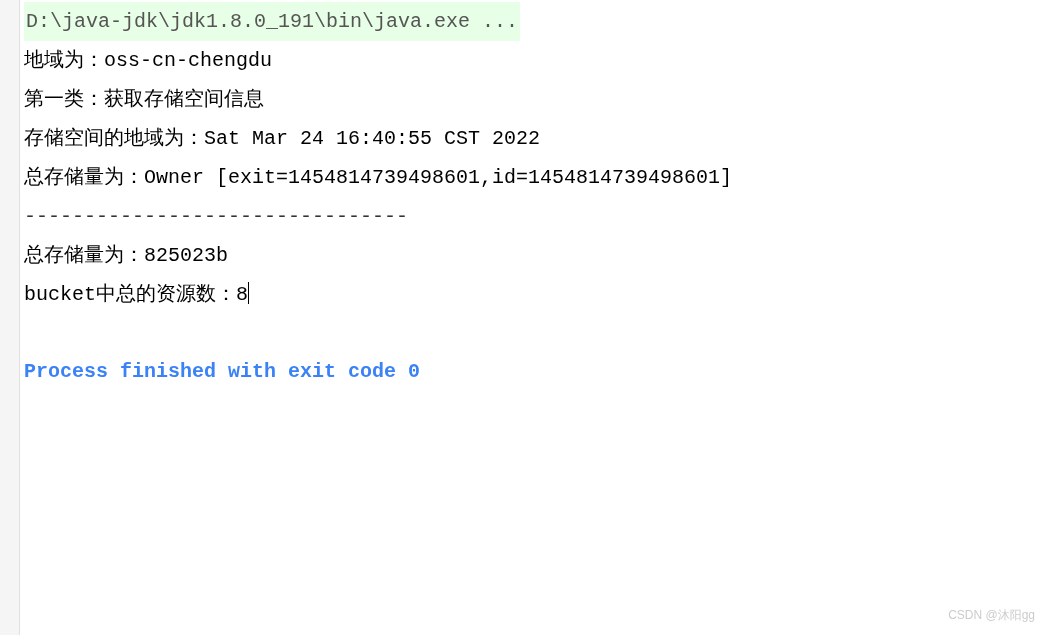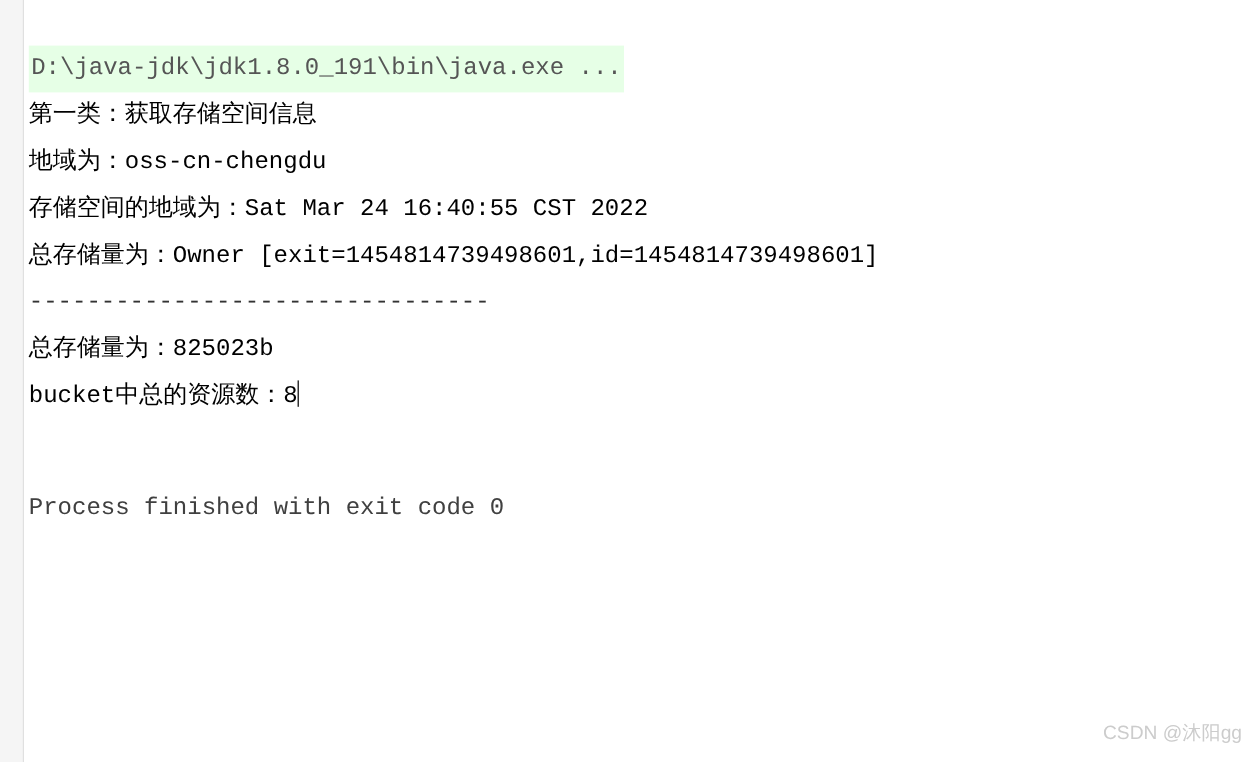--- a/index.html
+++ b/index.html
@@ -29,59 +29,59 @@
     }
     .console {
       padding-left: 24px;
       padding-top: 2px;
     }
     .cmd-line {
       background: #e6ffe6;
       color: #555555;
       display: inline-block;
       padding: 0 2px;
-      margin-top: 36px;
     }
     .line {
       white-space: pre;
     }
     .separator {
       color: #333;
       letter-spacing: 0;
     }
     .cursor {
       display: inline-block;
       width: 1px;
       height: 22px;
       background: #000;
       vertical-align: middle;
       margin-bottom: 3px;
     }
     .exit-line {
-      color: #404040;
-      margin-top: 54px;
+      color: #3b82f6;
+      margin-top: 38px;
+      font-weight: bold;
     }
     .watermark {
       position: absolute;
       bottom: 8px;
       right: 12px;
-      font-size: 16px;
+      font-size: 12px;
       color: #cccccc;
       font-family: Arial, sans-serif;
     }
   </style>
 </head>
 <body>
 
 <div class="gutter"></div>
 
 <div class="console">
   <div class="line"><span class="cmd-line">D:\java-jdk\jdk1.8.0_191\bin\java.exe ...</span></div>
+  <div class="line"><span>地域为：</span><span>oss-cn-chengdu</span></div>
   <div class="line">第一类：获取存储空间信息</div>
-  <div class="line"><span>地域为：</span><span>oss-cn-chengdu</span></div>
   <div class="line"><span>存储空间的地域为：</span><span>Sat Mar 24 16:40:55 CST 2022</span></div>
   <div class="line"><span>总存储量为：</span><span>Owner [exit=1454814739498601,id=1454814739498601]</span></div>
   <div class="line separator">--------------------------------</div>
   <div class="line"><span>总存储量为：</span><span>825023b</span></div>
   <div class="line"><span>bucket中总的资源数：</span><span>8</span><span class="cursor"></span></div>
   <div class="line exit-line">Process finished with exit code 0</div>
 </div>
 
 <div class="watermark">CSDN @沐阳gg</div>
 

